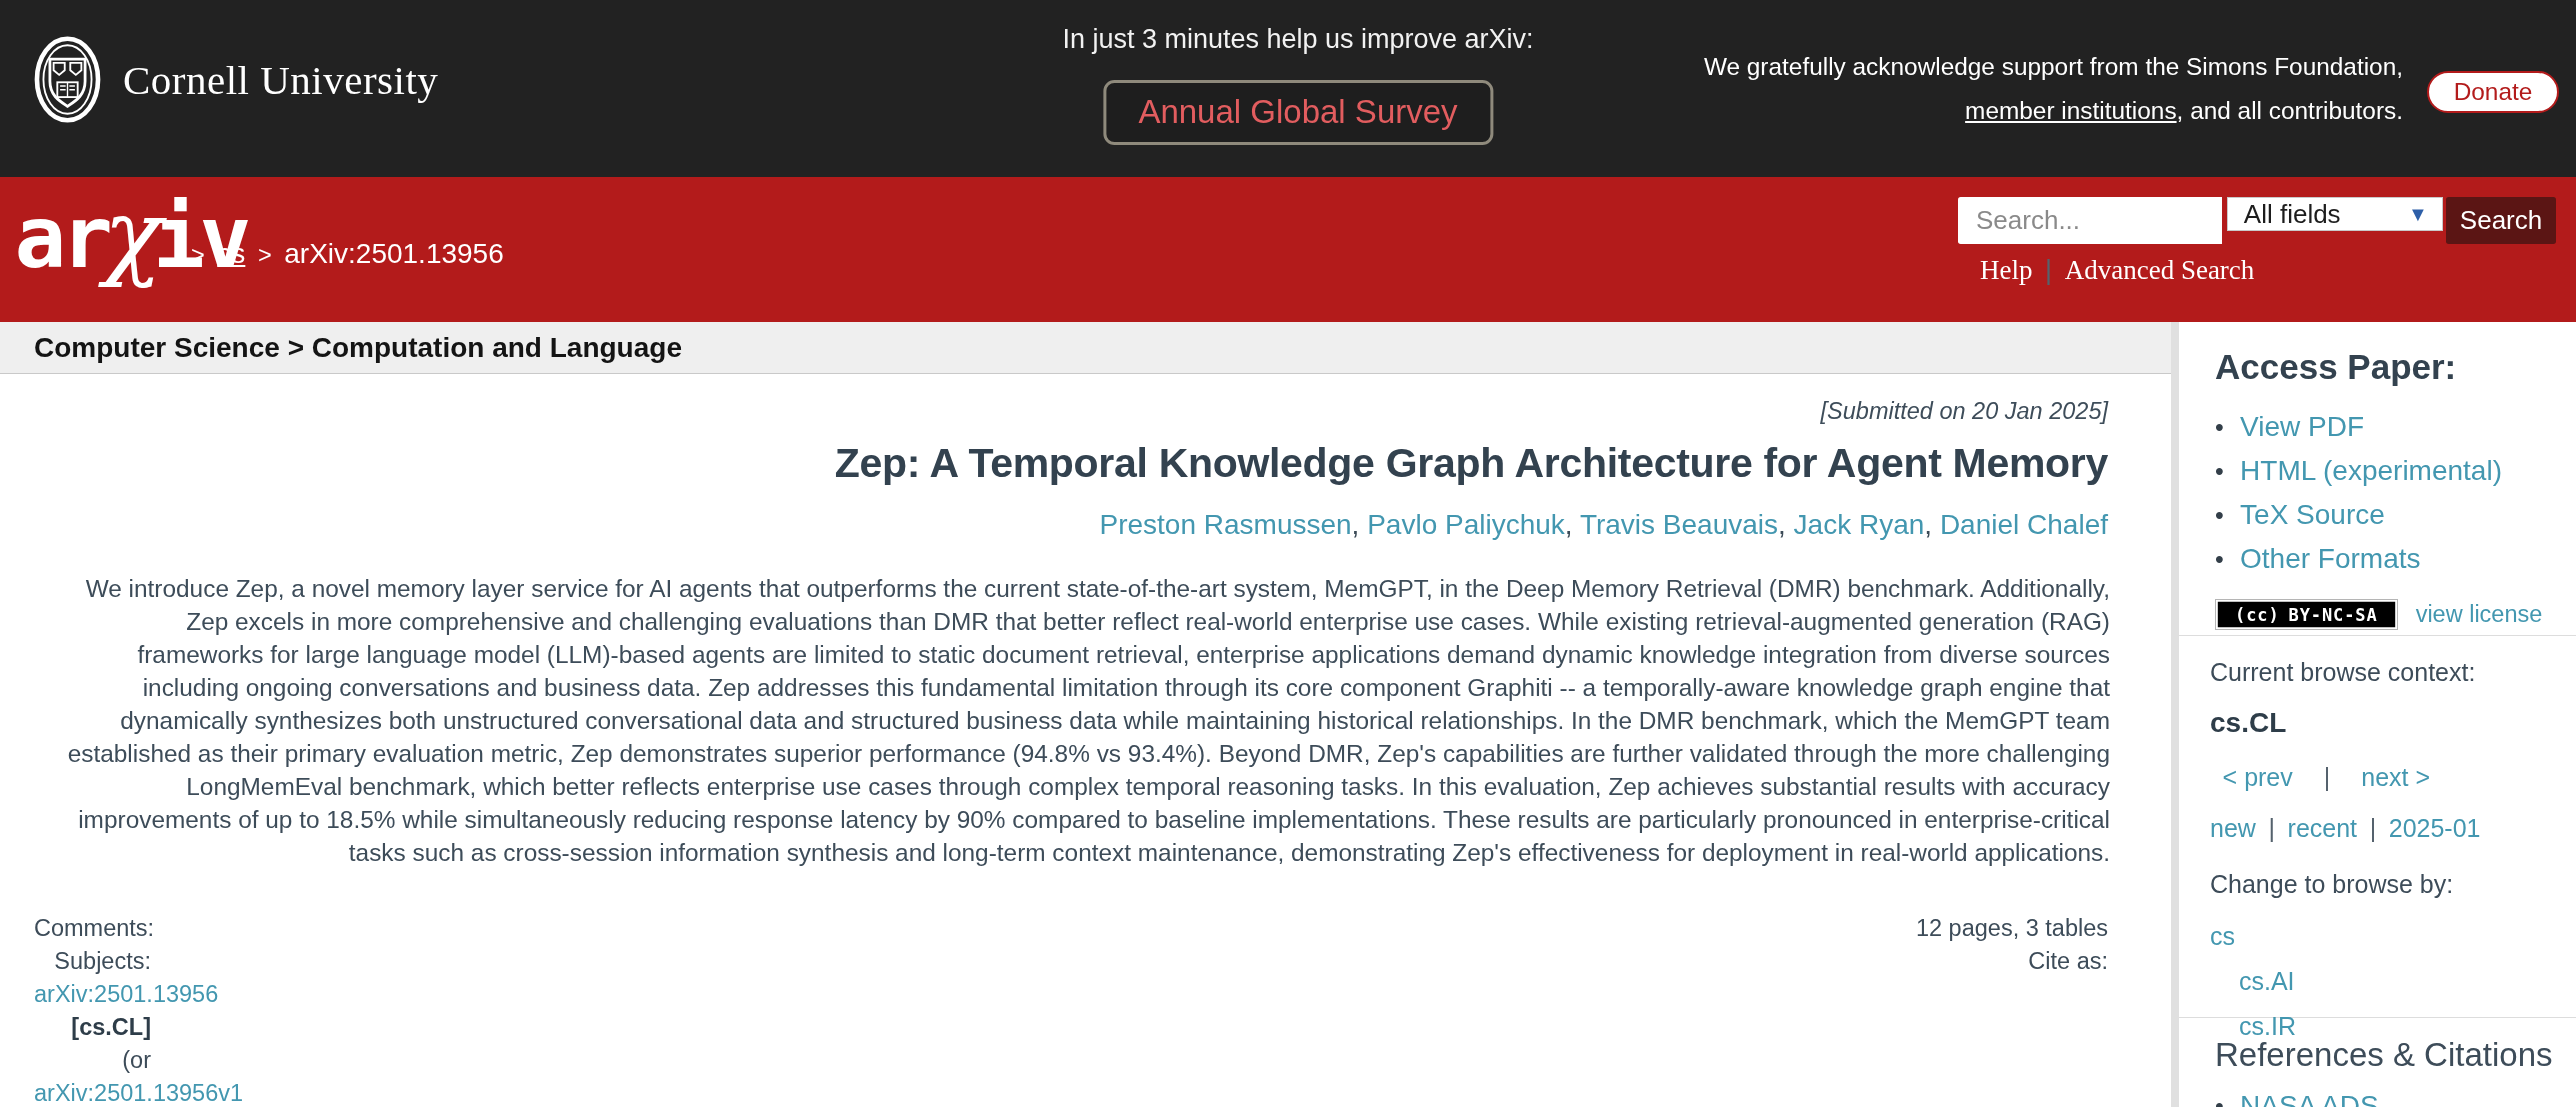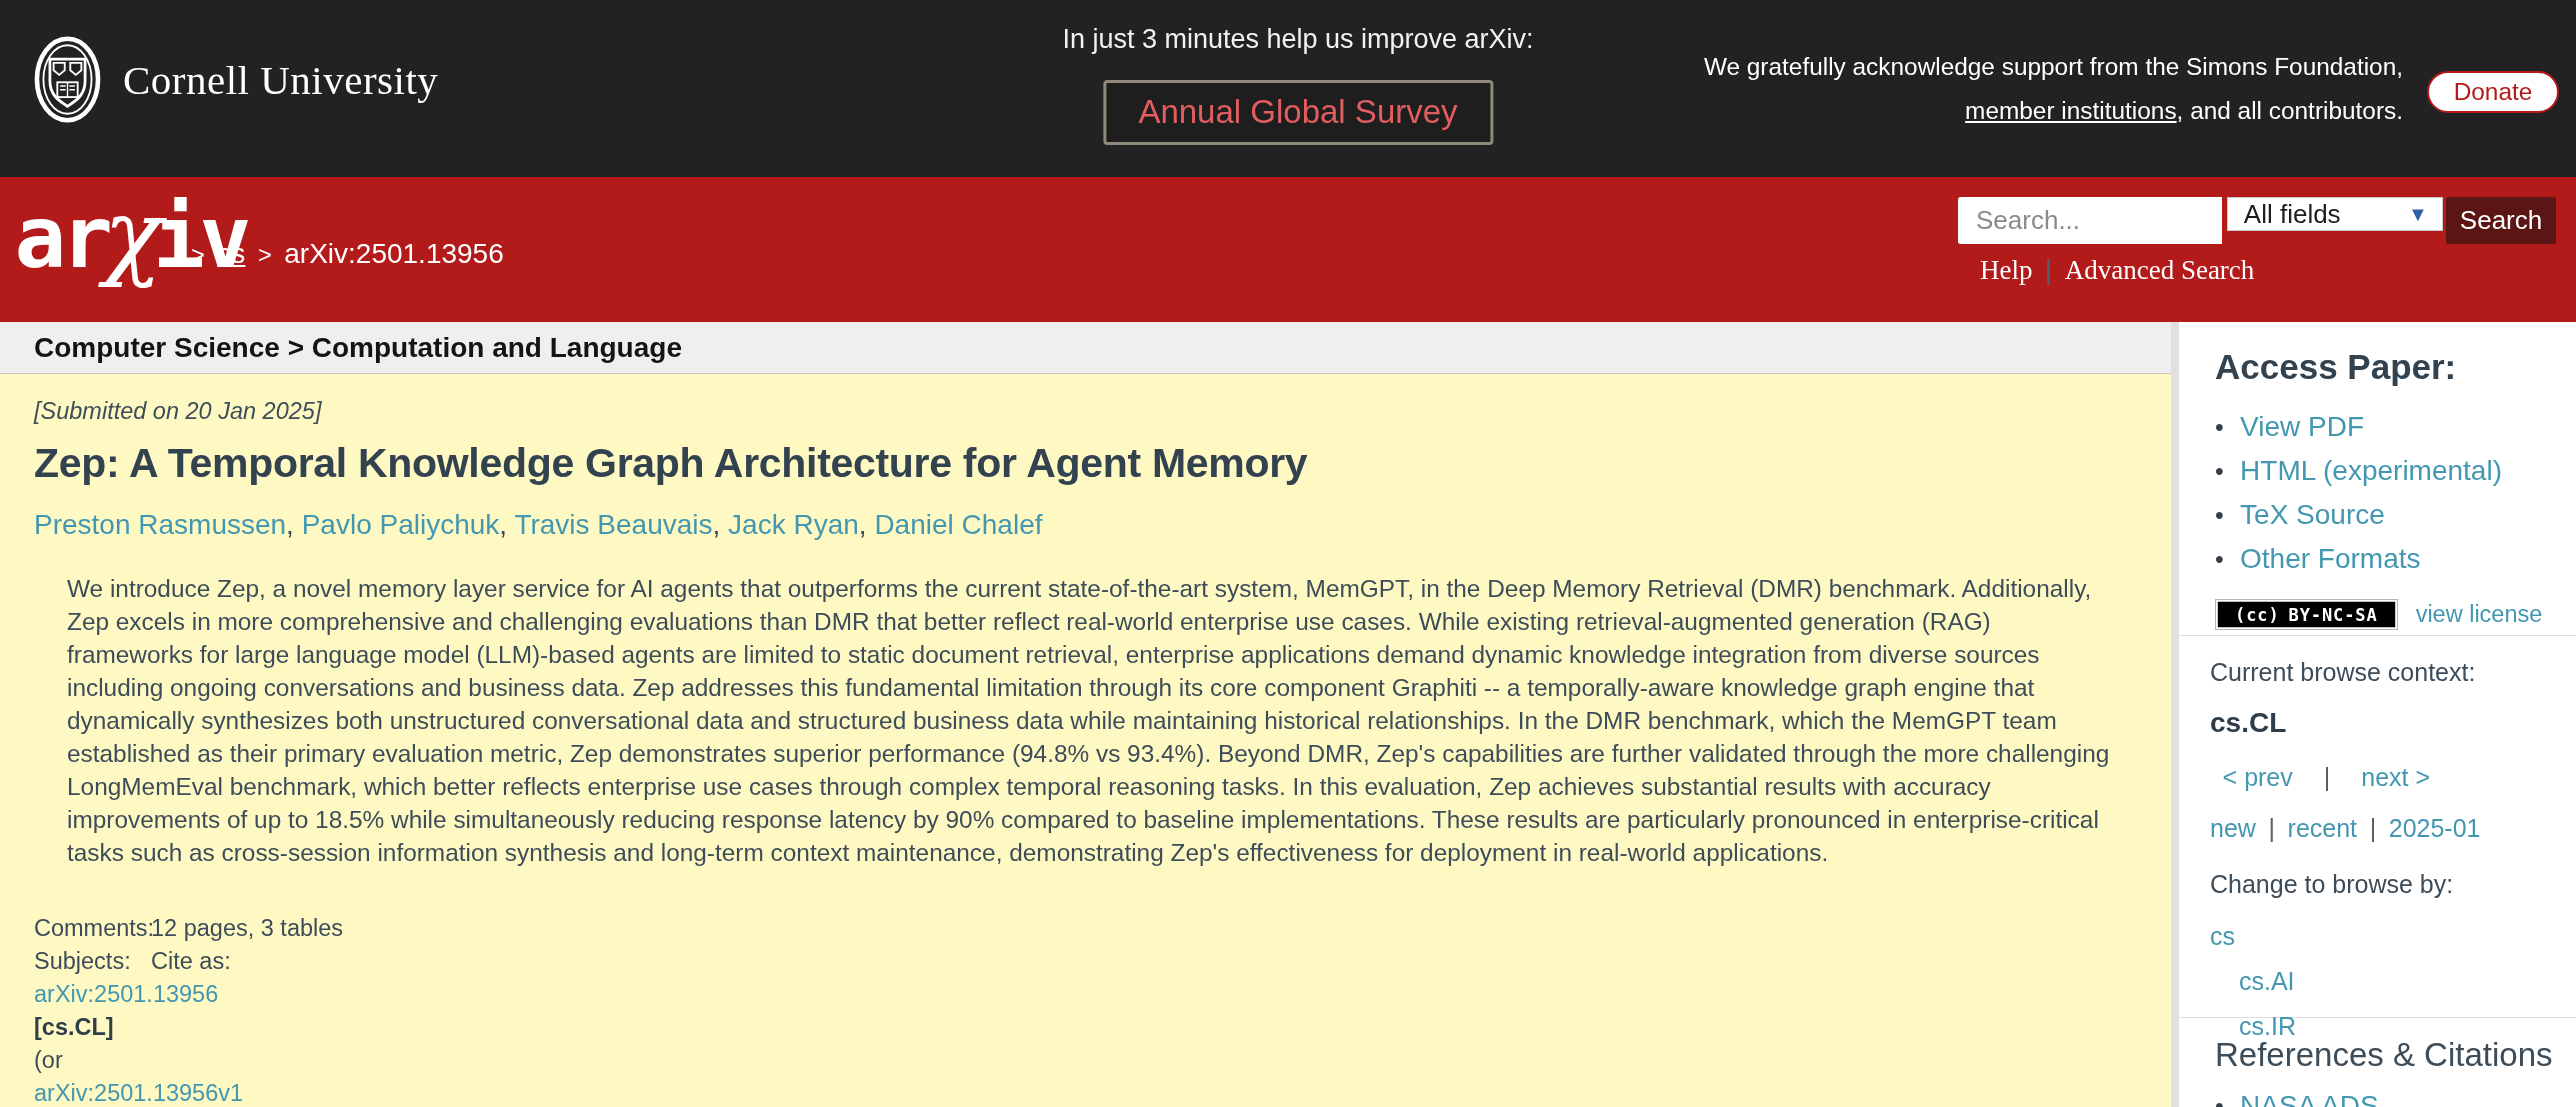--- a/index.html
+++ b/index.html
@@ -11,21 +11,21 @@
 
   
   .banner { position:absolute; left:0; top:0; width:2576px; height:177px; background:#222222; }
   .cornell { position:absolute; left:34px; top:36px; display:flex; align-items:center; gap:22px; color:#ffffff; }
   .cornell svg { width:67px; height:87px; display:block; }
   .cornell-word { font-family:"Liberation Serif", serif; font-size:41px; letter-spacing:0.5px; }
   .survey { position:absolute; left:1298px; top:23.5px; transform:translateX(-50%); text-align:center; }
   .survey-prompt { color:#f2f2f2; font-size:27px; }
   .survey-btn {
     margin-top:25px; width:390px; height:65px; background:#1e1e1e;
-    border:3.6px solid #8f8a7c; border-radius:4px; color:#e25d5f;
+    border:3.6px solid #8f8a7c; border-radius:11px; color:#e25d5f;
     font-size:33px; font-family:"Liberation Sans", sans-serif; cursor:pointer;
   }
   .ack { position:absolute; right:173px; top:45px; text-align:right; color:#ffffff; font-size:24.4px; line-height:44px; }
   .ack a { color:#ffffff; text-decoration:underline; }
   .donate-btn {
     position:absolute; left:2427px; top:71px; width:132px; height:42px;
     background:#ffffff; border:2.7px solid #b31b1b; border-radius:21px;
     color:#b31b1b; font-size:24.4px; font-family:"Liberation Sans", sans-serif; cursor:pointer;
   }
 
@@ -53,21 +53,21 @@
   .field-select .chev { color:#2d5fa8; font-size:20px; }
   .search-btn {
     width:110px; height:47px; margin-left:2.7px; background:#5b1514; border:none; border-radius:2.7px;
     color:#ffffff; font-size:26px; font-family:"Liberation Sans", sans-serif; cursor:pointer;
   }
   .help-row { margin-top:11px; padding-left:22px; color:#ffffff; font-size:27px; display:flex; gap:12.6px; }
   .help-row a { color:#ffffff; text-decoration:none;font-family:Liberation Serif, serif; }
 
   
   .content-row { position:absolute; left:0; top:322px; width:2576px; height:786px; }
-  .leftpanel { position:absolute; left:0; top:0; width:2171px; height:786px; background:#fef9c3; }
+  .leftpanel { position:absolute; left:0; top:0; width:2171px; height:786px; background:#ffffff;text-align:right; }
   .grayband {
     height:52px; background:#efefef; border-bottom:1.8px solid #c9c9c9;
     display:flex; align-items:center; padding-left:34px;
     font-size:28px; font-weight:bold; color:#141414;
   }
   .paperbody { padding:0 63px 0 34px; }
   .dateline { margin-top:23.5px; font-size:23.5px; font-style:italic; color:#3e4d5a; }
   .paper-title { margin-top:14.5px; font-size:41px; line-height:49px; font-weight:bold; color:#33424f; letter-spacing:-0.3px; }
   .authors { margin-top:20px; font-size:28px; line-height:33px; color:#3c4b57; white-space:pre-wrap; }
   .authors a { color:#4397b0; text-decoration:none; }

